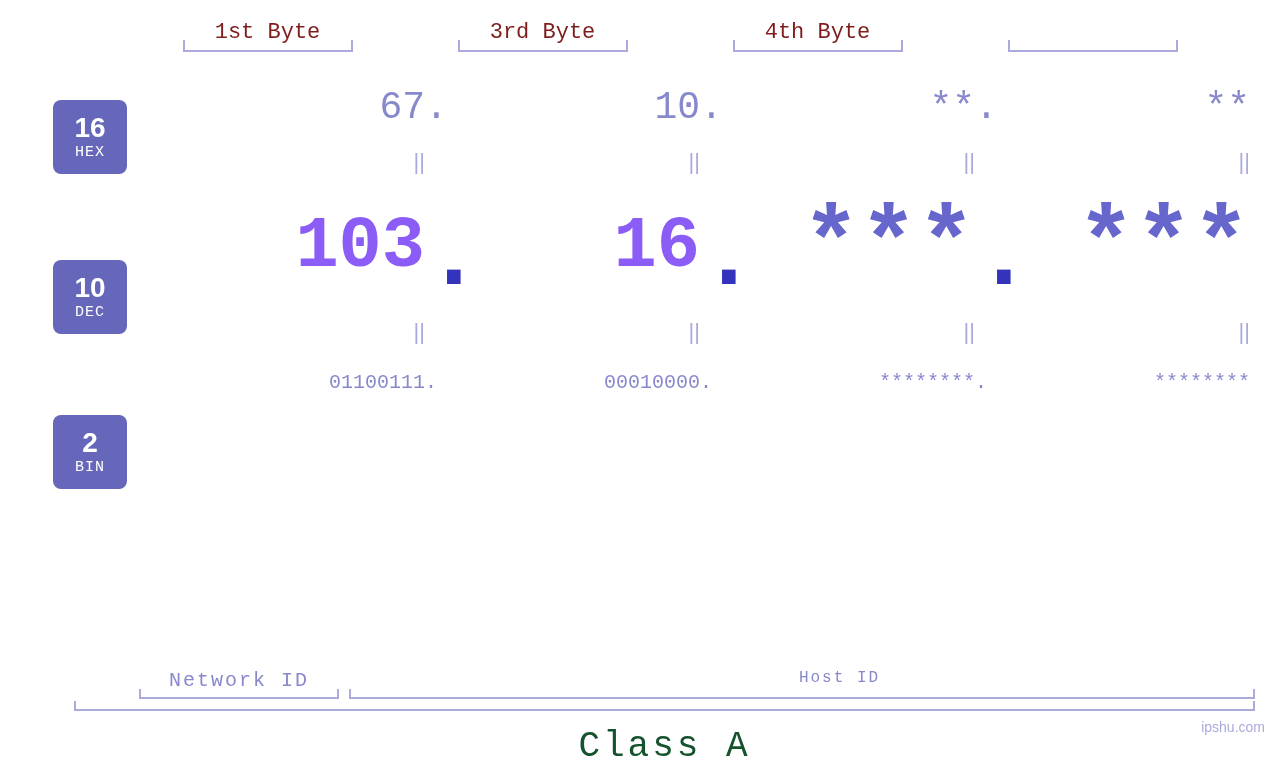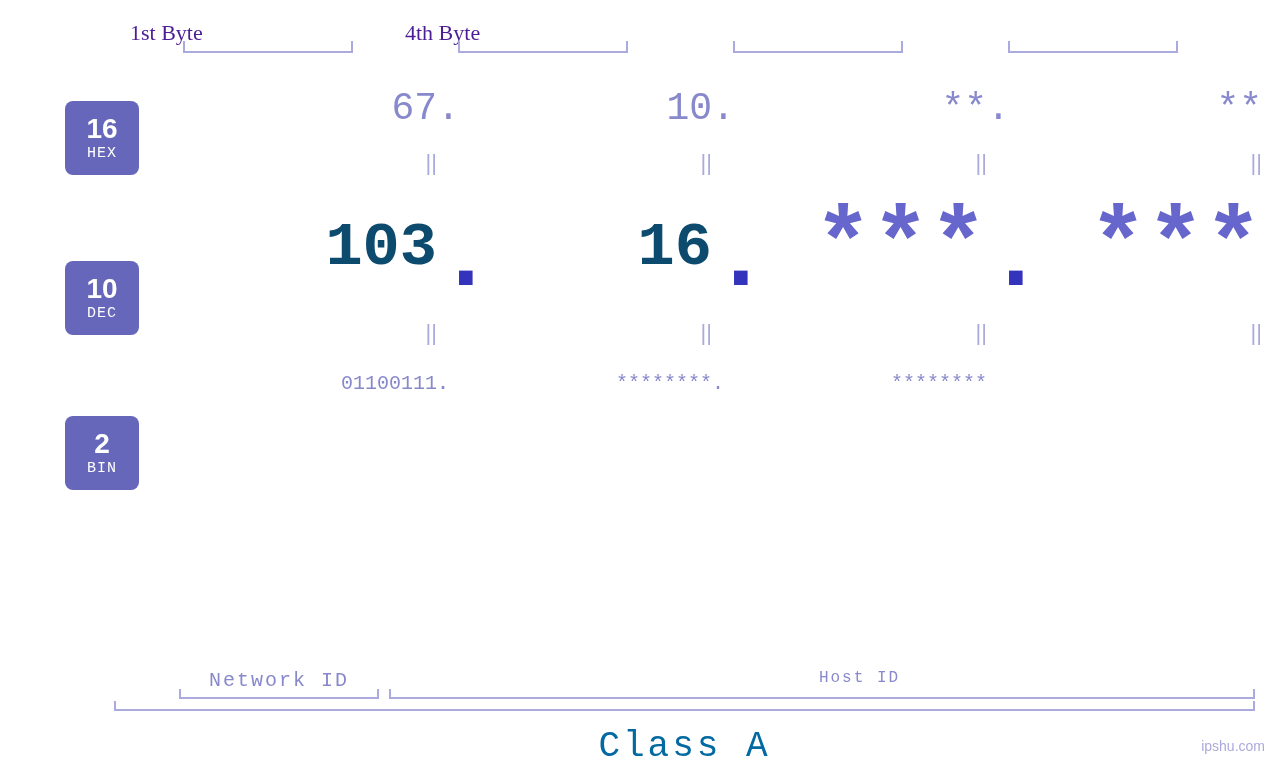--- a/index.html
+++ b/index.html
@@ -26,23 +26,24 @@
 
     
     .top-section {
       display: flex;
       padding-left: 130px;
       margin-bottom: 5px;
     }
 
     .byte-col {
       width: 275px;
-      color: #4c1d95;
+      text-align: center;
+      color: #7f1d1d;
       font-size: 22px;
-      font-family: Liberation Serif, serif;
+      font-family: Liberation Mono, monospace;
     }
 
     
     .top-brackets {
       display: flex;
       padding-left: 130px;
       margin-bottom: 20px;
     }
 
     .top-bracket-wrap {
@@ -153,32 +154,32 @@
     .row-bin { 
       display: flex; 
       align-items: center; 
       height: 60px;
     }
 
     
     .t-hex { font-size: 38px; color: #8888cc; font-family: 'Courier New', monospace; }
     .t-dot-hex { font-size: 38px; color: #8888cc; font-family: 'Courier New', monospace; }
     .t-eq { font-size: 22px; color: #aaaadd; font-family: Arial, sans-serif; line-height: 1; }
-    .t-dec { font-size: 62px; color: #0c4a6e; font-family: 'Courier New', monospace; font-weight: bold; line-height: 1; }
+    .t-dec { font-size: 72px; color: #8b5cf6; font-family: 'Courier New', monospace; font-weight: bold; line-height: 1; }
     .t-dot-dec { font-size: 96px; color: #3333bb; font-family: 'Courier New', monospace; font-weight: bold; line-height: 1; position: relative; top: 12px; }
     .t-eq2 { font-size: 22px; color: #aaaadd; font-family: Arial, sans-serif; line-height: 1; }
     .t-bin { font-size: 20px; color: #8888cc; font-family: 'Courier New', monospace; letter-spacing: 0px; margin-left: 7px; }
     .t-dot-bin { font-size: 20px; color: #8888cc; font-family: 'Courier New', monospace; }
     .t-masked-hex { font-size: 38px; color: #8888cc; font-family: 'Courier New', monospace; }
     .t-masked-dec { font-size: 96px; color: #6666cc; font-family: 'Courier New', monospace; font-weight: bold; line-height: 1; }
     .t-masked-bin { font-size: 20px; color: #8888cc; font-family: 'Courier New', monospace; letter-spacing: 0px; }
 
     
     .bottom-section {
-      padding-left: 104px;
+      padding-left: 64px;
       padding-right: 20px;
       margin-top: 7px;
     }
 
     .id-labels-row {
       display: flex;
       margin-bottom: 5px;
     }
 
     .network-id-section {
@@ -254,30 +255,30 @@
       left: 0; bottom: 0; width: 2px; height: 10px; background: #aaaadd;
     }
     .full-bottom-bracket::after {
       content: '';
       position: absolute;
       right: 0; bottom: 0; width: 2px; height: 10px; background: #aaaadd;
     }
 
     .class-a-section {
       text-align: center;
-      color: #0369a1;
+      color: #14532d;
       font-size: 36px;
       font-family: 'Courier New', monospace;
       letter-spacing: 3px;
       margin-top: 15px;
     }
 
     .watermark-text {
       position: absolute;
-      bottom: 13px;
+      bottom: 32px;
       right: 20px;
       color: #aaaadd;
       font-size: 14px;
       font-family: Arial, sans-serif;
     }
 
     
     .badge-hex-wrap { 
       margin-bottom: 0; 
       height: 110px; 
@@ -295,39 +296,40 @@
       align-items: center;
     }
   </style>
 </head>
 <body>
 
 <div class="page-layout">
 
   <div class="top-section">
     <div class="byte-col">1st Byte</div>
+    <div class="byte-col">3rd Byte</div>
     <div class="byte-col">4th Byte</div>
   </div>
 
   <div class="top-brackets">
     <div class="top-bracket-wrap">
       <div class="top-bracket-line"></div>
     </div>
     <div class="top-bracket-wrap">
       <div class="top-bracket-line"></div>
     </div>
     <div class="top-bracket-wrap">
       <div class="top-bracket-line"></div>
     </div>
     <div class="top-bracket-wrap">
       <div class="top-bracket-line"></div>
     </div>
   </div>
 
-  <div class="content-grid" style="padding-left:42px; flex:1;">
+  <div class="content-grid" style="padding-left:30px; flex:1;">
 
     <div class="left-badges">
 
       <div class="badge-hex-wrap">
         <div class="badge-item">
           <span class="badge-num">16</span>
           <span class="badge-lbl">HEX</span>
         </div>
       </div>
 
@@ -432,20 +434,23 @@
         </div>
       </div>
 
       <div class="row-bin">
         <div class="grid-cell">
           <span class="t-bin">01100111</span>
         </div>
         <div class="dot-cell">
           <span class="t-dot-bin">.</span>
         </div>
+        <div class="grid-cell">
+          <span class="t-bin">00010000</span>
+        </div>
         <div class="dot-cell">
           <span class="t-dot-bin">.</span>
         </div>
         <div class="grid-cell">
           <span class="t-masked-bin">********</span>
         </div>
         <div class="dot-cell">
           <span class="t-dot-bin">.</span>
         </div>
         <div class="grid-cell">

